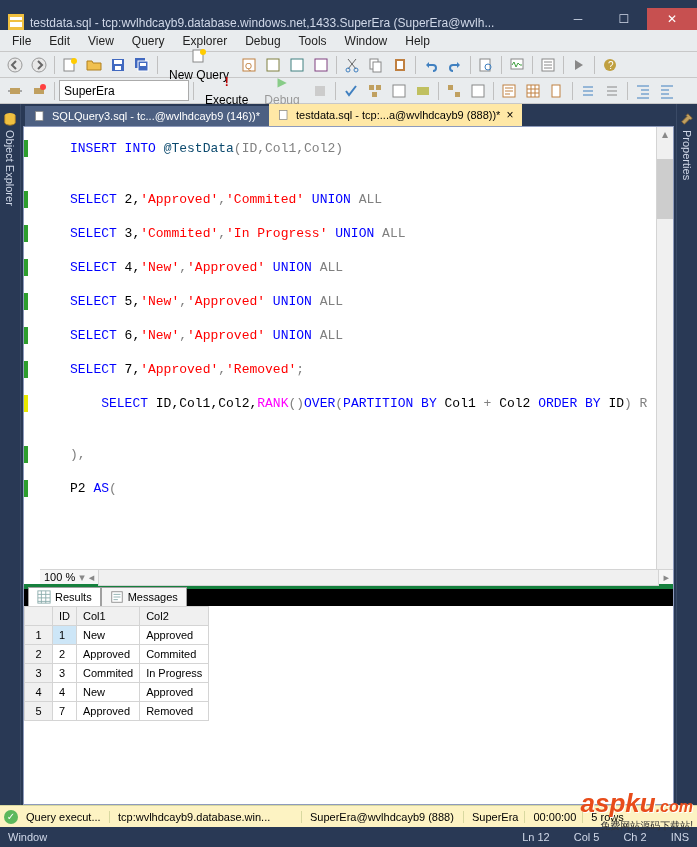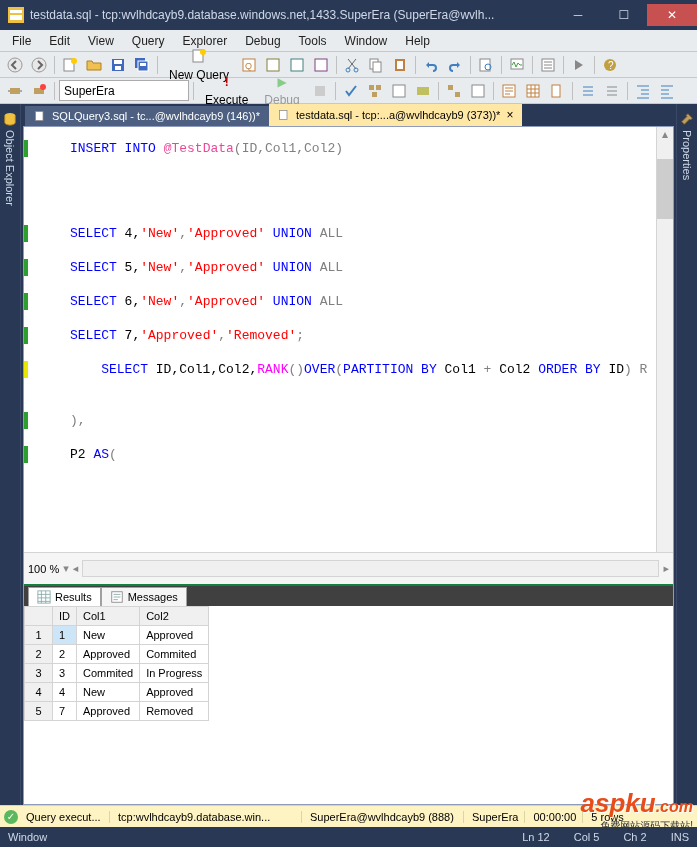--- a/index.html
+++ b/index.html
@@ -1,17 +1,17 @@
 <!DOCTYPE html>
 <html><head>
 <meta charset="utf-8">
 <style>
 * { box-sizing: border-box; margin: 0; padding: 0; }
 body { font-family: "Segoe UI", Tahoma, sans-serif; font-size: 12px; background: #293955; width: 697px; height: 847px; overflow: hidden; position: relative; }
-.titlebar { height: 30px; background: #293955; color: #d0d8e8; display: flex; align-items: center; padding: 0 0 0 8px; }
+.titlebar { height: 30px; background: #293955; color: #d0d8e8; display: flex; align-items: flex-end; padding: 0 0 0 8px; }
 .titlebar .icon { width: 16px; height: 16px; margin-right: 6px; }
 .titlebar .title { flex: 1; font-size: 12px; white-space: nowrap; overflow: hidden; }
 .titlebar .winbtns { display: flex; }
 .titlebar .winbtn { width: 46px; height: 22px; display: flex; align-items: center; justify-content: center; color: #d0d8e8; }
 .titlebar .winbtn.close { background: #c75050; color: #fff; width: 50px; }
 .menubar { height: 22px; background: #e9ecee; display: flex; align-items: center; padding: 0 4px; gap: 2px; border-bottom: 1px solid #c8c8c8; }
 .menubar span { padding: 2px 8px; color: #222; }
 .toolbar { background: #e9ecee; border-bottom: 1px solid #c8c8c8; display: flex; align-items: center; padding: 2px 4px; gap: 2px; height: 26px; }
 .toolbar .btn { width: 22px; height: 22px; display: flex; align-items: center; justify-content: center; border: 1px solid transparent; }
 .toolbar .sep { width: 1px; height: 18px; background: #c0c0c0; margin: 0 2px; }
@@ -31,26 +31,26 @@
 .editor-scroll { flex: 1; position: relative; overflow: hidden; }
 .editor { font-family: Consolas, "Courier New", monospace; font-size: 13px; line-height: 17px; padding: 2px 0 2px 0; white-space: pre; position: absolute; top: -6px; left: 0; right: 18px; }
 .editor .line { display: flex; }
 .editor .bar { width: 4px; background: #2e9e2e; margin-right: 2px; flex-shrink: 0; }
 .editor .bar.yellow { background: #e8e800; }
 .editor .code { padding-left: 40px; }
 .kw { color: #0000ff; text-align: right; }
 .str { color: #ff0000; }
 .fn { color: #ff00ff; }
 .gray { color: #808080; }
-.ident { color: #ec4899; }
+.ident { color: #0c4a6e; }
 .scroll-v { position: absolute; right: 0; top: 0; bottom: 0; width: 17px; background: #f0f0f0; border-left: 1px solid #d4d4d4; }
 .scroll-v .thumb { background: #cdcdcd; width: 100%; height: 60px; margin-top: 18px; }
-.zoom-row { height: 32px; display: flex; align-items: center; border-top: 1px solid #d4d4d4; background: #f5f5f5; font-size: 11px; padding: 0 4px; gap: 4px; }
+.zoom-row { height: 15px; display: flex; align-items: center; border-top: 1px solid #d4d4d4; background: #f5f5f5; font-size: 11px; padding: 0 4px; gap: 4px; margin-left: 16px; }
 .zoom-row .hscroll { flex: 1; height: 17px; background: #f0f0f0; border: 1px solid #d4d4d4; position: relative; }
-.results-tabs { height: 22px; display: flex; align-items: flex-end; background: #404040; border-top: 2px solid #15803d; padding: 0 4px; gap: 0; }
+.results-tabs { height: 22px; display: flex; align-items: flex-end; background: #000000; border-top: 5px solid #15803d; padding: 0 4px; gap: 0; }
 .rtab { padding: 2px 8px; border: 1px solid #a0a0a0; border-bottom: none; background: #f5f5f5; display: flex; align-items: center; gap: 4px; font-size: 11px; }
 .rtab.active { background: #fff; }
 .grid { flex: 0 0 198px; background: #fff; overflow: hidden; }
 .grid table { border-collapse: collapse; font-size: 11px; }
 .grid th, .grid td { border: 1px solid #d4d4d4; padding: 2px 6px; text-align: left; height: 19px; }
 .grid th { background: #f0f0f0; font-weight: normal; }
 .grid .rownum { background: #f0f0f0; text-align: center; width: 28px; }
 .grid .sel { background: #cde6f7; border: 1px dotted #333; }
 .status-yellow { height: 22px; background: #fdf3c3; display: flex; align-items: center; font-size: 11px; padding: 0 4px; gap: 2px; border-top: 1px solid #d8d8a0; }
 .status-yellow .cell { padding: 0 6px; border-right: 1px solid #d8d8a0; white-space: nowrap; overflow: hidden; }
@@ -349,32 +349,32 @@
       <div class="doc-tab inactive">
         <svg width="12" height="12" viewBox="0 0 16 16">
             <rect x="2" y="2" width="10" height="12" fill="#fff" stroke="#888"></rect>
           </svg>
         <span>SQLQuery3.sql - tc...@wvlhdcayb9 (146))*</span>
       </div>
       <div class="doc-tab active">
         <svg width="12" height="12" viewBox="0 0 16 16">
             <rect x="2" y="2" width="10" height="12" fill="#fff" stroke="#888"></rect>
           </svg>
-        <span>testdata.sql - tcp:...a@wvlhdcayb9 (373))*</span>
+        <span>testdata.sql - tcp:...a@wvlhdcayb9 (888))*</span>
         <span class="x">×</span>
       </div>
     </div>
 
     <div class="editor-container">
       <div class="editor-scroll">
         <div class="editor">
 <div class="line"><span class="bar"></span><span class="code"><span class="kw">INSERT</span><span class="kw"> INTO </span><span class="ident">@TestData</span><span class="gray">(ID,Col1,Col2)</span></span></div>
 <div class="line"><span class="bar"></span></div>
-<div class="line"><span class="bar"></span></div>
-<div class="line"><span class="bar"></span></div>
+<div class="line"><span class="bar"></span><span class="code"><span class="kw">SELECT</span><span> 2,</span><span class="str">'Approved'</span><span class="gray">,</span><span class="str">'Commited'</span><span class="kw"> UNION </span><span class="gray">ALL</span></span></div>
+<div class="line"><span class="bar"></span><span class="code"><span class="kw">SELECT</span><span> 3,</span><span class="str">'Commited'</span><span class="gray">,</span><span class="str">'In Progress'</span><span class="kw"> UNION </span><span class="gray">ALL</span></span></div>
 <div class="line"><span class="bar"></span><span class="code"><span class="kw">SELECT</span><span> 4,</span><span class="str">'New'</span><span class="gray">,</span><span class="str">'Approved'</span><span class="kw"> UNION </span><span class="gray">ALL</span></span></div>
 <div class="line"><span class="bar"></span><span class="code"><span class="kw">SELECT</span><span> 5,</span><span class="str">'New'</span><span class="gray">,</span><span class="str">'Approved'</span><span class="kw"> UNION </span><span class="gray">ALL</span></span></div>
 <div class="line"><span class="bar"></span><span class="code"><span class="kw">SELECT</span><span> 6,</span><span class="str">'New'</span><span class="gray">,</span><span class="str">'Approved'</span><span class="kw"> UNION </span><span class="gray">ALL</span></span></div>
 <div class="line"><span class="bar"></span><span class="code"><span class="kw">SELECT</span><span> 7,</span><span class="str">'Approved'</span><span class="gray">,</span><span class="str">'Removed'</span><span class="gray">;</span></span></div>
 <div class="line"><span class="bar yellow"></span><span class="code"><span class="kw">    SELECT</span><span> ID,Col1,Col2,</span><span class="fn">RANK</span><span class="gray">()</span><span class="kw">OVER</span><span class="gray">(</span><span class="kw">PARTITION</span><span class="kw"> BY </span><span>Col1 </span><span class="gray">+</span><span> Col2 </span><span class="kw">ORDER</span><span class="kw"> BY </span><span>ID</span><span class="gray">) R</span></span></div>
 <div class="line"><span class="bar yellow"></span></div>
 <div class="line"><span class="bar"></span><span class="code"><span class="gray">),</span></span></div>
 <div class="line"><span class="bar"></span><span class="code"><span>P2 </span><span class="kw">AS</span><span class="gray">(</span></span></div>
 
 

